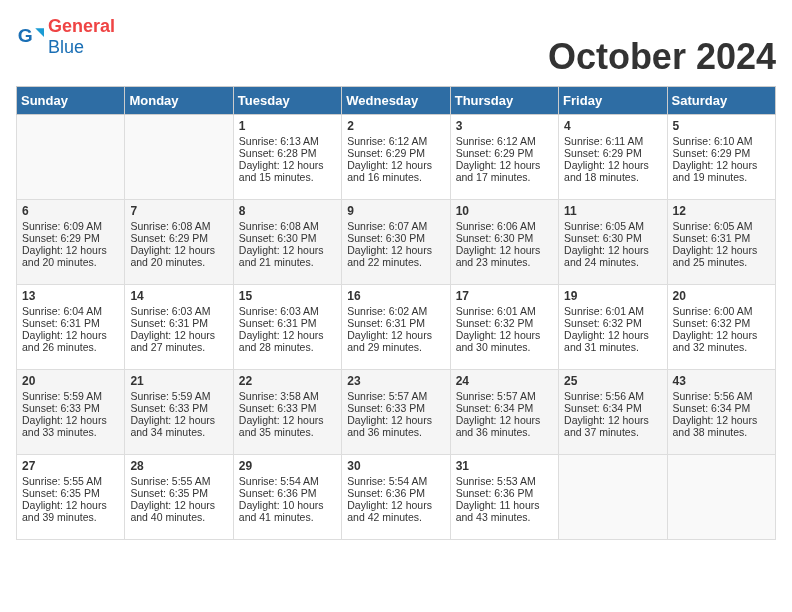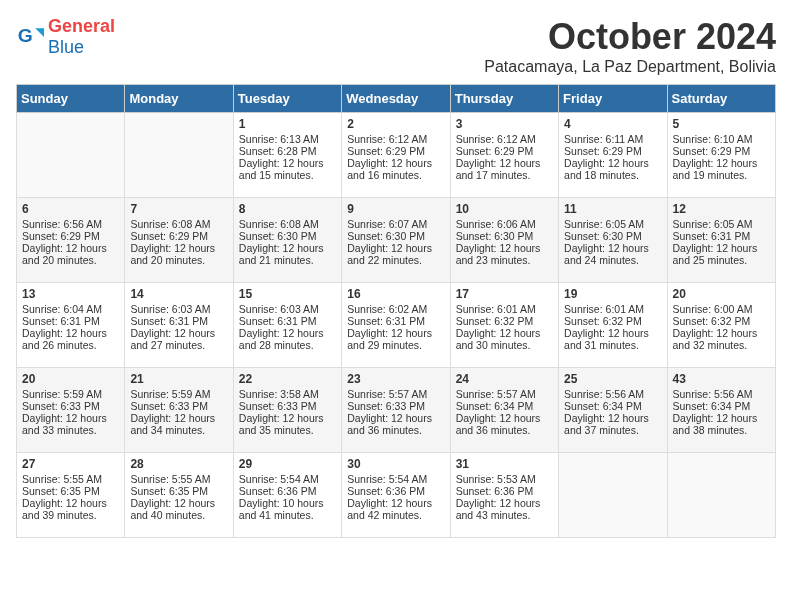--- a/index.html
+++ b/index.html
@@ -25,20 +25,21 @@
       width: 28px;
       height: 28px;
     }
     .title-area {
       text-align: right;
     }
     .month-title {
       font-size: 36px;
       font-weight: bold;
       color: #333;
+      margin-top: 20px;
     }
     .location-title {
       font-size: 16px;
       color: #333;
     }
     table {
       width: 100%;
       border-collapse: collapse;
       table-layout: fixed;
     }
@@ -86,21 +87,20 @@
       <text x="2" y="22" font-size="22" font-weight="bold" fill="#1a6fb5">G</text>
       <polygon points="22,6 32,6 32,16" fill="#1a9bd4"></polygon>
     </svg>
     <div>
       <span style="font-size:18px;font-weight:bold;color:#ef4444;">General</span><br>
       <span style="font-size:18px;font-weight:normal;color:#1a6fb5;">Blue</span>
     </div>
   </div>
   <div class="title-area">
     <div class="month-title">October 2024</div>
-    <div class="location-title">Patacamaya, La Paz Department, Bolivia</div>
   </div>
 </div>
 
 <table>
   <thead>
     <tr>
       <th>Sunday</th>
       <th>Monday</th>
       <th>Tuesday</th>
       <th>Wednesday</th>
@@ -140,21 +140,21 @@
         <td>
           <span class="day-num">5</span>
           <div>Sunrise: 6:10 AM</div>
           <div>Sunset: 6:29 PM</div>
           <div>Daylight: 12 hours and 19 minutes.</div>
         </td>
       </tr>
       <tr>
         <td>
           <span class="day-num">6</span>
-          <div>Sunrise: 6:56 AM</div>
+          <div>Sunrise: 6:09 AM</div>
           <div>Sunset: 6:29 PM</div>
           <div>Daylight: 12 hours and 20 minutes.</div>
         </td>
         <td>
           <span class="day-num">7</span>
           <div>Sunrise: 6:08 AM</div>
           <div>Sunset: 6:29 PM</div>
           <div>Daylight: 12 hours and 20 minutes.</div>
         </td>
         <td>
@@ -298,19 +298,19 @@
         <td>
           <span class="day-num">30</span>
           <div>Sunrise: 5:54 AM</div>
           <div>Sunset: 6:36 PM</div>
           <div>Daylight: 12 hours and 42 minutes.</div>
         </td>
         <td>
           <span class="day-num">31</span>
           <div>Sunrise: 5:53 AM</div>
           <div>Sunset: 6:36 PM</div>
-          <div>Daylight: 12 hours and 43 minutes.</div>
+          <div>Daylight: 11 hours and 43 minutes.</div>
         </td>
         <td class="empty-cell"></td>
         <td class="empty-cell"></td>
       </tr>
     </tbody>
 </table>
 
 </body></html>

